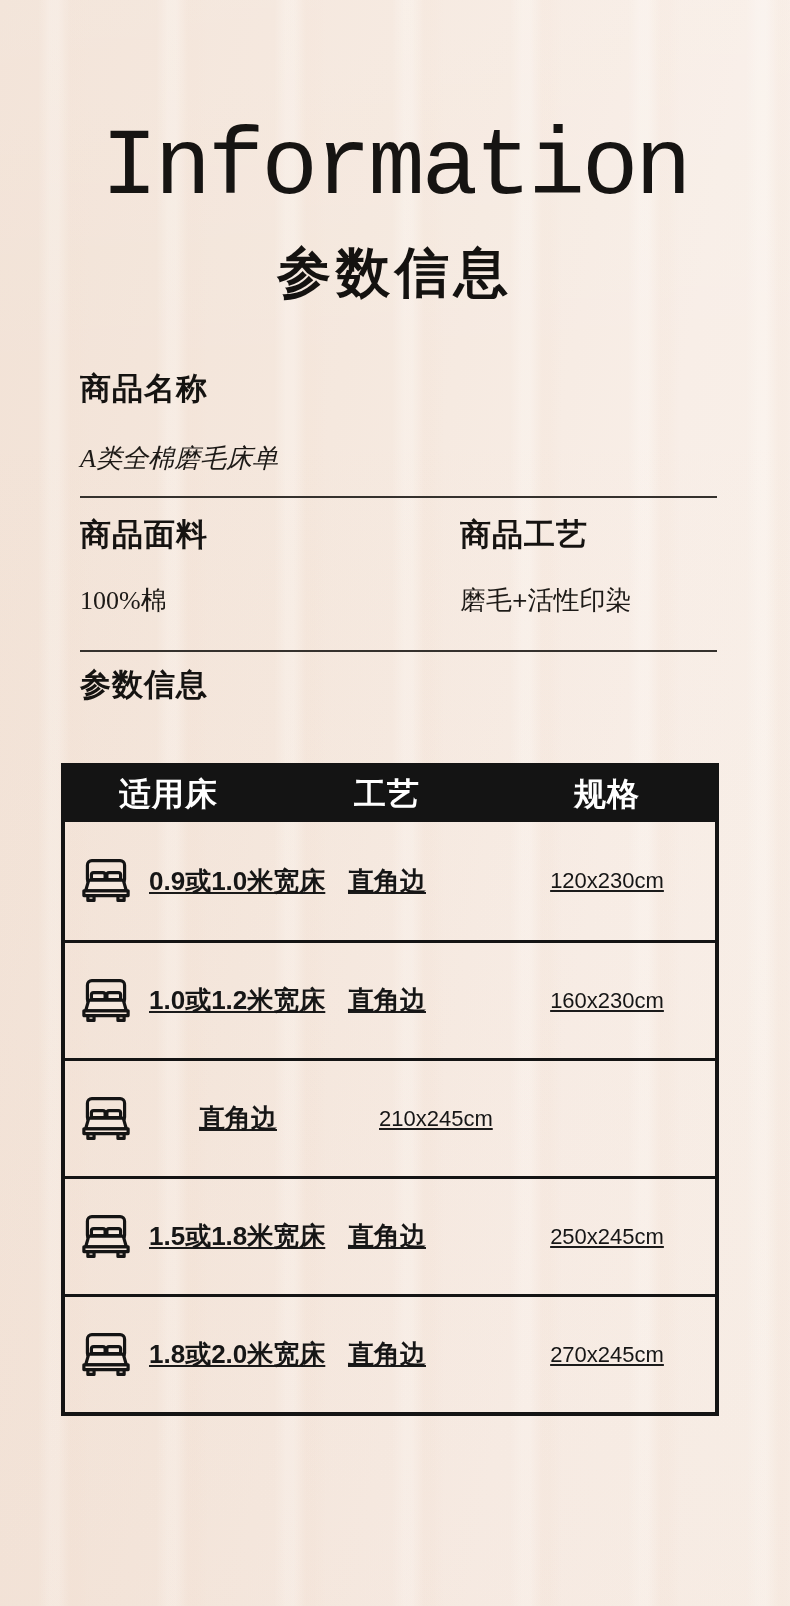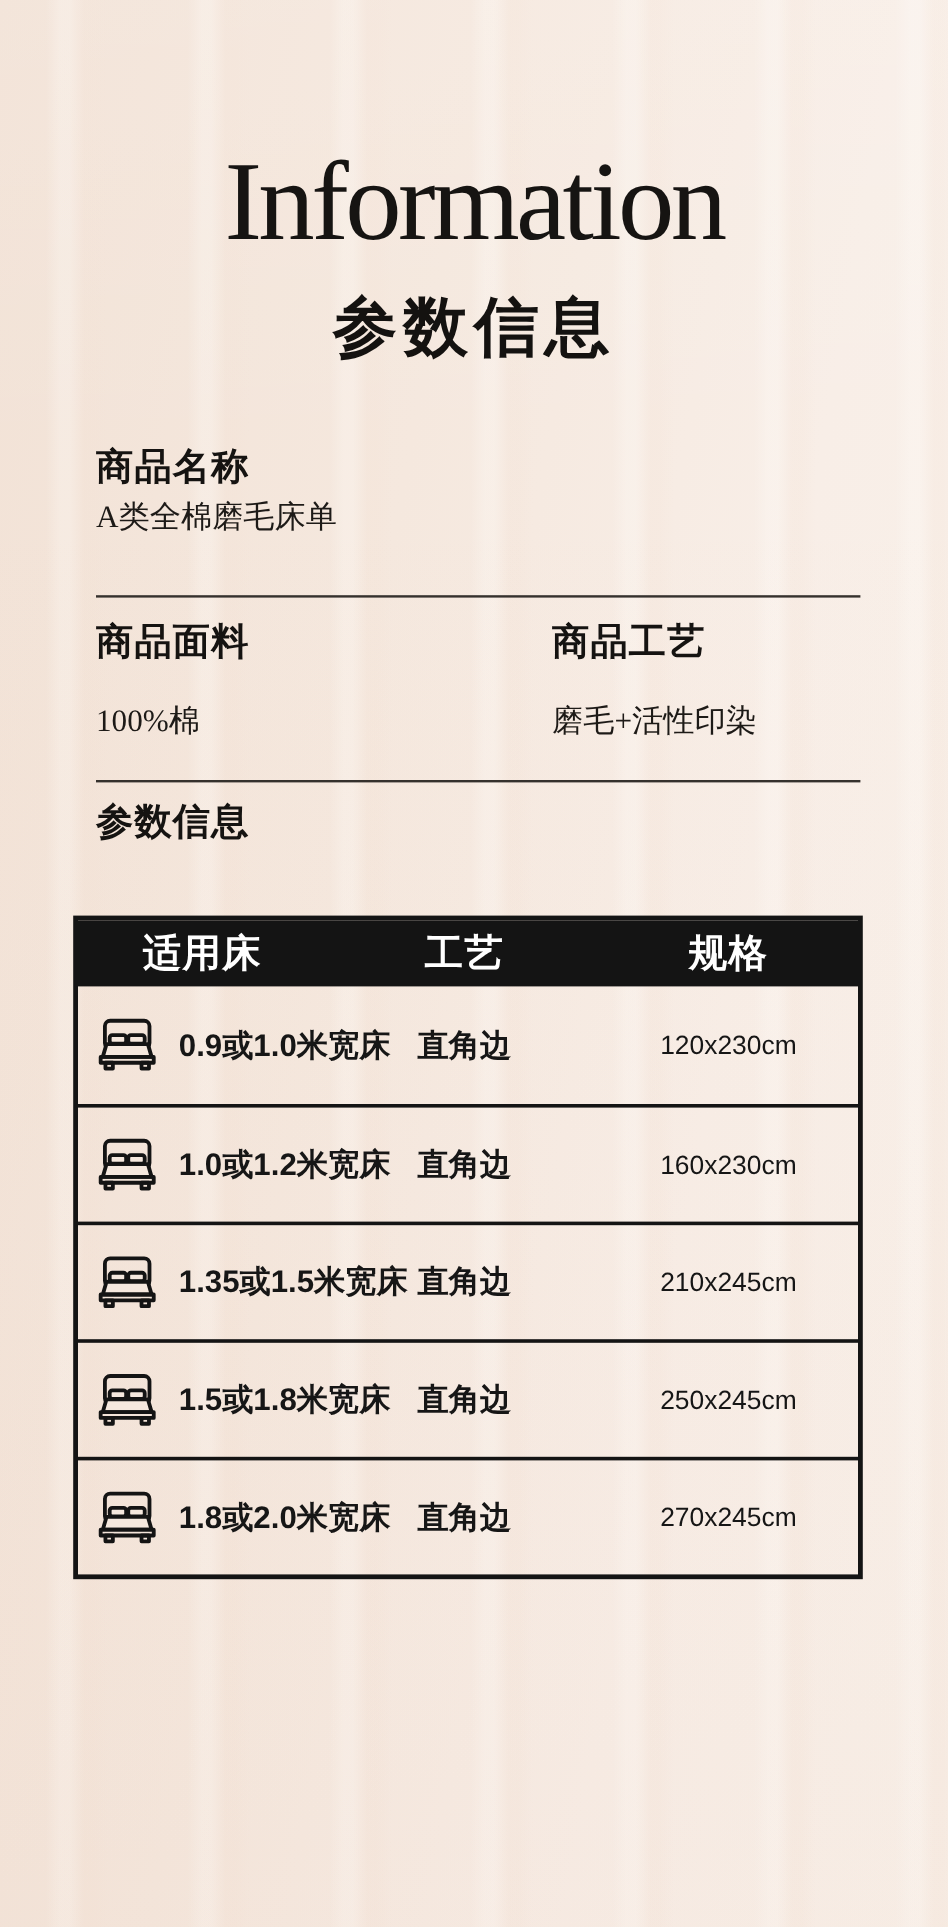--- a/index.html
+++ b/index.html
@@ -23,21 +23,21 @@
   }
   .bg-shade{
     position:absolute; inset:0; pointer-events:none;
     background:linear-gradient(180deg, rgba(255,255,255,0.10) 0%, rgba(255,255,255,0) 25%, rgba(205,150,120,0.05) 100%);
   }
 
   
   .title-en{
     position:absolute; top:116px; left:0; width:790px;
     text-align:center;
-    font-family:Liberation Serif, serif;
+    font-family:Liberation Mono, monospace;
     font-weight:400;
     font-size:94px;
     line-height:1.12;
     letter-spacing:-3px;
     color:#161412;
   }
   .title-zh{
     position:absolute; top:237px; left:0; width:790px;
     text-align:center;
     font-family:"Liberation Serif","DejaVu Serif",serif;
@@ -63,26 +63,26 @@
     font-size:26px;
     color:#1d1a17;
   }
   .col2{ left:436px;margin-left:24px; }
   .rule{
     position:absolute; left:80px;
     width:637px; height:2px;
     background:#35312d;
   }
   .lbl-name   { top:368px; }
-  .val-name   { top:413px; }
+  .val-name   { top:441px;font-style:italic; }
   .rule-1     { top:496px; }
   .lbl-fabric { top:514px; }
   .lbl-craft  { top:514px; }
   .val-fabric { top:583px; }
-  .val-craft  { top:583px; }
+  .val-craft  { top:583px;font-family:Liberation Mono, monospace; }
   .rule-2     { top:650px; }
   .lbl-size   { top:664px; }
 
   
   .size-table{
     position:absolute; top:763px; left:61px;
     width:658px;
     border:4px solid #141414;
     background:transparent;
   }
@@ -97,22 +97,23 @@
     font-weight:700;
     letter-spacing:1px;
   }
   .t-head .hc{ text-align:center; }
   .t-head .hc-bed{ padding-right:55px; }
   .t-head .hc-spec{ padding-left:52px; }
   .t-row{
     display:grid;
     grid-template-columns:84px 178px 120px 1fr;
     align-items:center;
-    height:98px;
+    height:118px;
     border-top:3px solid #141414;
+    text-decoration:underline;
   }
   .t-row:first-of-type{ border-top:none; }
   .cell-icon{ display:flex; align-items:center; padding-left:14px; }
   .cell-bed{
     font-size:26px; font-weight:600; white-space:nowrap; color:#161616;
   }
   .cell-craft{
     font-size:26px; font-weight:600; text-align:center; white-space:nowrap; color:#161616;
   }
   .cell-spec{
@@ -193,21 +194,20 @@
           <rect x="9" y="3" width="42" height="26" rx="5"></rect>
           <rect x="13.5" y="16.5" width="15.5" height="8" rx="2.5" fill="#f5e8de"></rect>
           <rect x="31" y="16.5" width="15.5" height="8" rx="2.5" fill="#f5e8de"></rect>
           <path d="M10.5 25 h39 l3.5 12 h-46 z" fill="#f5e8de"></path>
           <rect x="5" y="37" width="50" height="5.5"></rect>
           <rect x="9.5" y="42.5" width="7" height="5.5"></rect>
           <rect x="43.5" y="42.5" width="7" height="5.5"></rect>
         </svg>
       </span>
     </div>
-    <div class="cell-bed">1.35或1.5米宽床</div>
     <div class="cell-craft">直角边</div>
     <div class="cell-spec">210x245cm</div>
   </div>
 
   <div class="t-row">
     <div class="cell-icon">
       <span>
         <svg class="bed-svg" width="54" height="46" viewBox="0 0 60 52" fill="none" stroke="#141414" stroke-width="3.6" stroke-linejoin="round" stroke-linecap="round">
           <rect x="9" y="3" width="42" height="26" rx="5"></rect>
           <rect x="13.5" y="16.5" width="15.5" height="8" rx="2.5" fill="#f5e8de"></rect>

